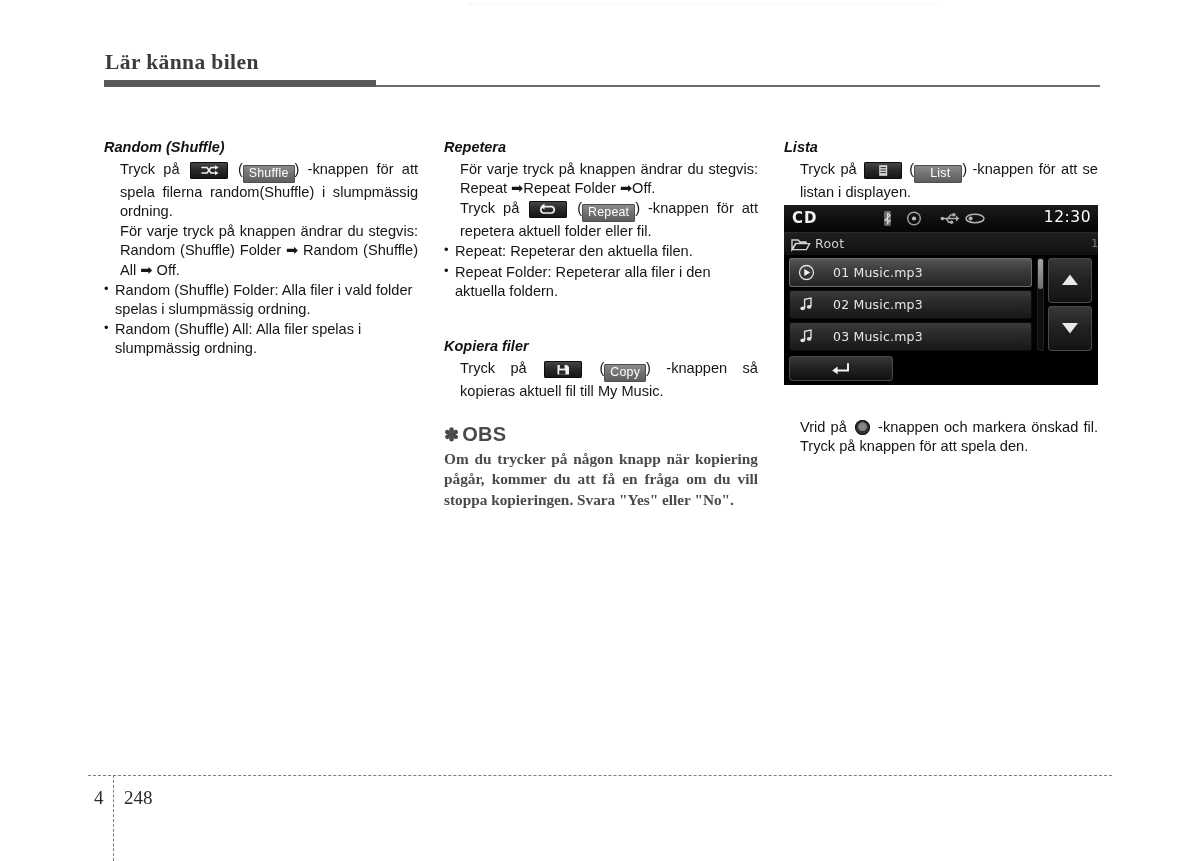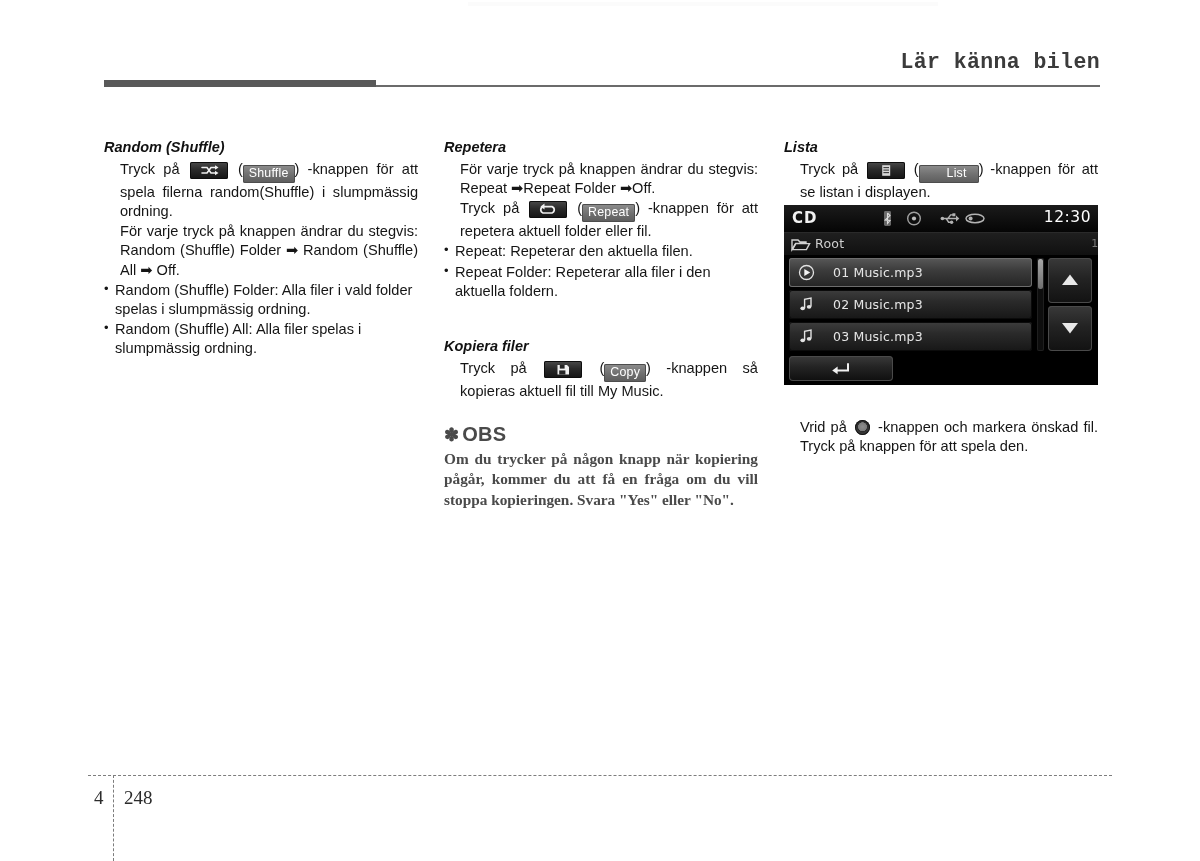--- a/index.html
+++ b/index.html
@@ -18,28 +18,27 @@
 
   
   #page-header {
     position: absolute;
     left: 104px;
     top: 52px;
     width: 996px;
     height: 42px;
   }
   #page-header .chapter-title {
-    font-family: Liberation Mono, monospace;
+    font-family: Liberation Serif, serif;
     font-size: 21.5px;
     font-weight: 700;
     letter-spacing: 0.4px;
     color: #3b3b3b;
     line-height: 1;
     padding-left: 1px;
-    text-align: right;
   }
   #page-header .rule-wrap {
     position: absolute;
     left: 0;
     top: 28px;
     width: 996px;
     height: 8px;
   }
   #page-header .rule-thick {
     position: absolute;
@@ -130,21 +129,21 @@
     vertical-align: -3px;
     background: linear-gradient(180deg,#8e8e8e 0%, #6f6f6f 55%, #5c5c5c 100%);
     color: #ffffff;
     font-size: 12.4px;
     line-height: 15px;
     padding: 1px 6px 2px 6px;
     border-radius: 2px;
     box-shadow: inset 0 0 0 1px #4d4d4d;
     letter-spacing: 0.2px;
   }
-  .softkey.wide { padding-left: 28px; padding-right: 12px; }
+  .softkey.wide { padding-left: 16px; padding-right: 12px; }
 
   
   .knob-glyph {
     display: inline-block;
     vertical-align: -3px;
     width: 15px;
     height: 15px;
     border-radius: 50%;
     background: radial-gradient(circle at 50% 45%, #8d8d8d 0%, #7a7a7a 38%, #2b2b2b 42%, #3a3a3a 60%, #1d1d1d 100%);
     box-shadow: inset 0 0 0 1px #141414;

